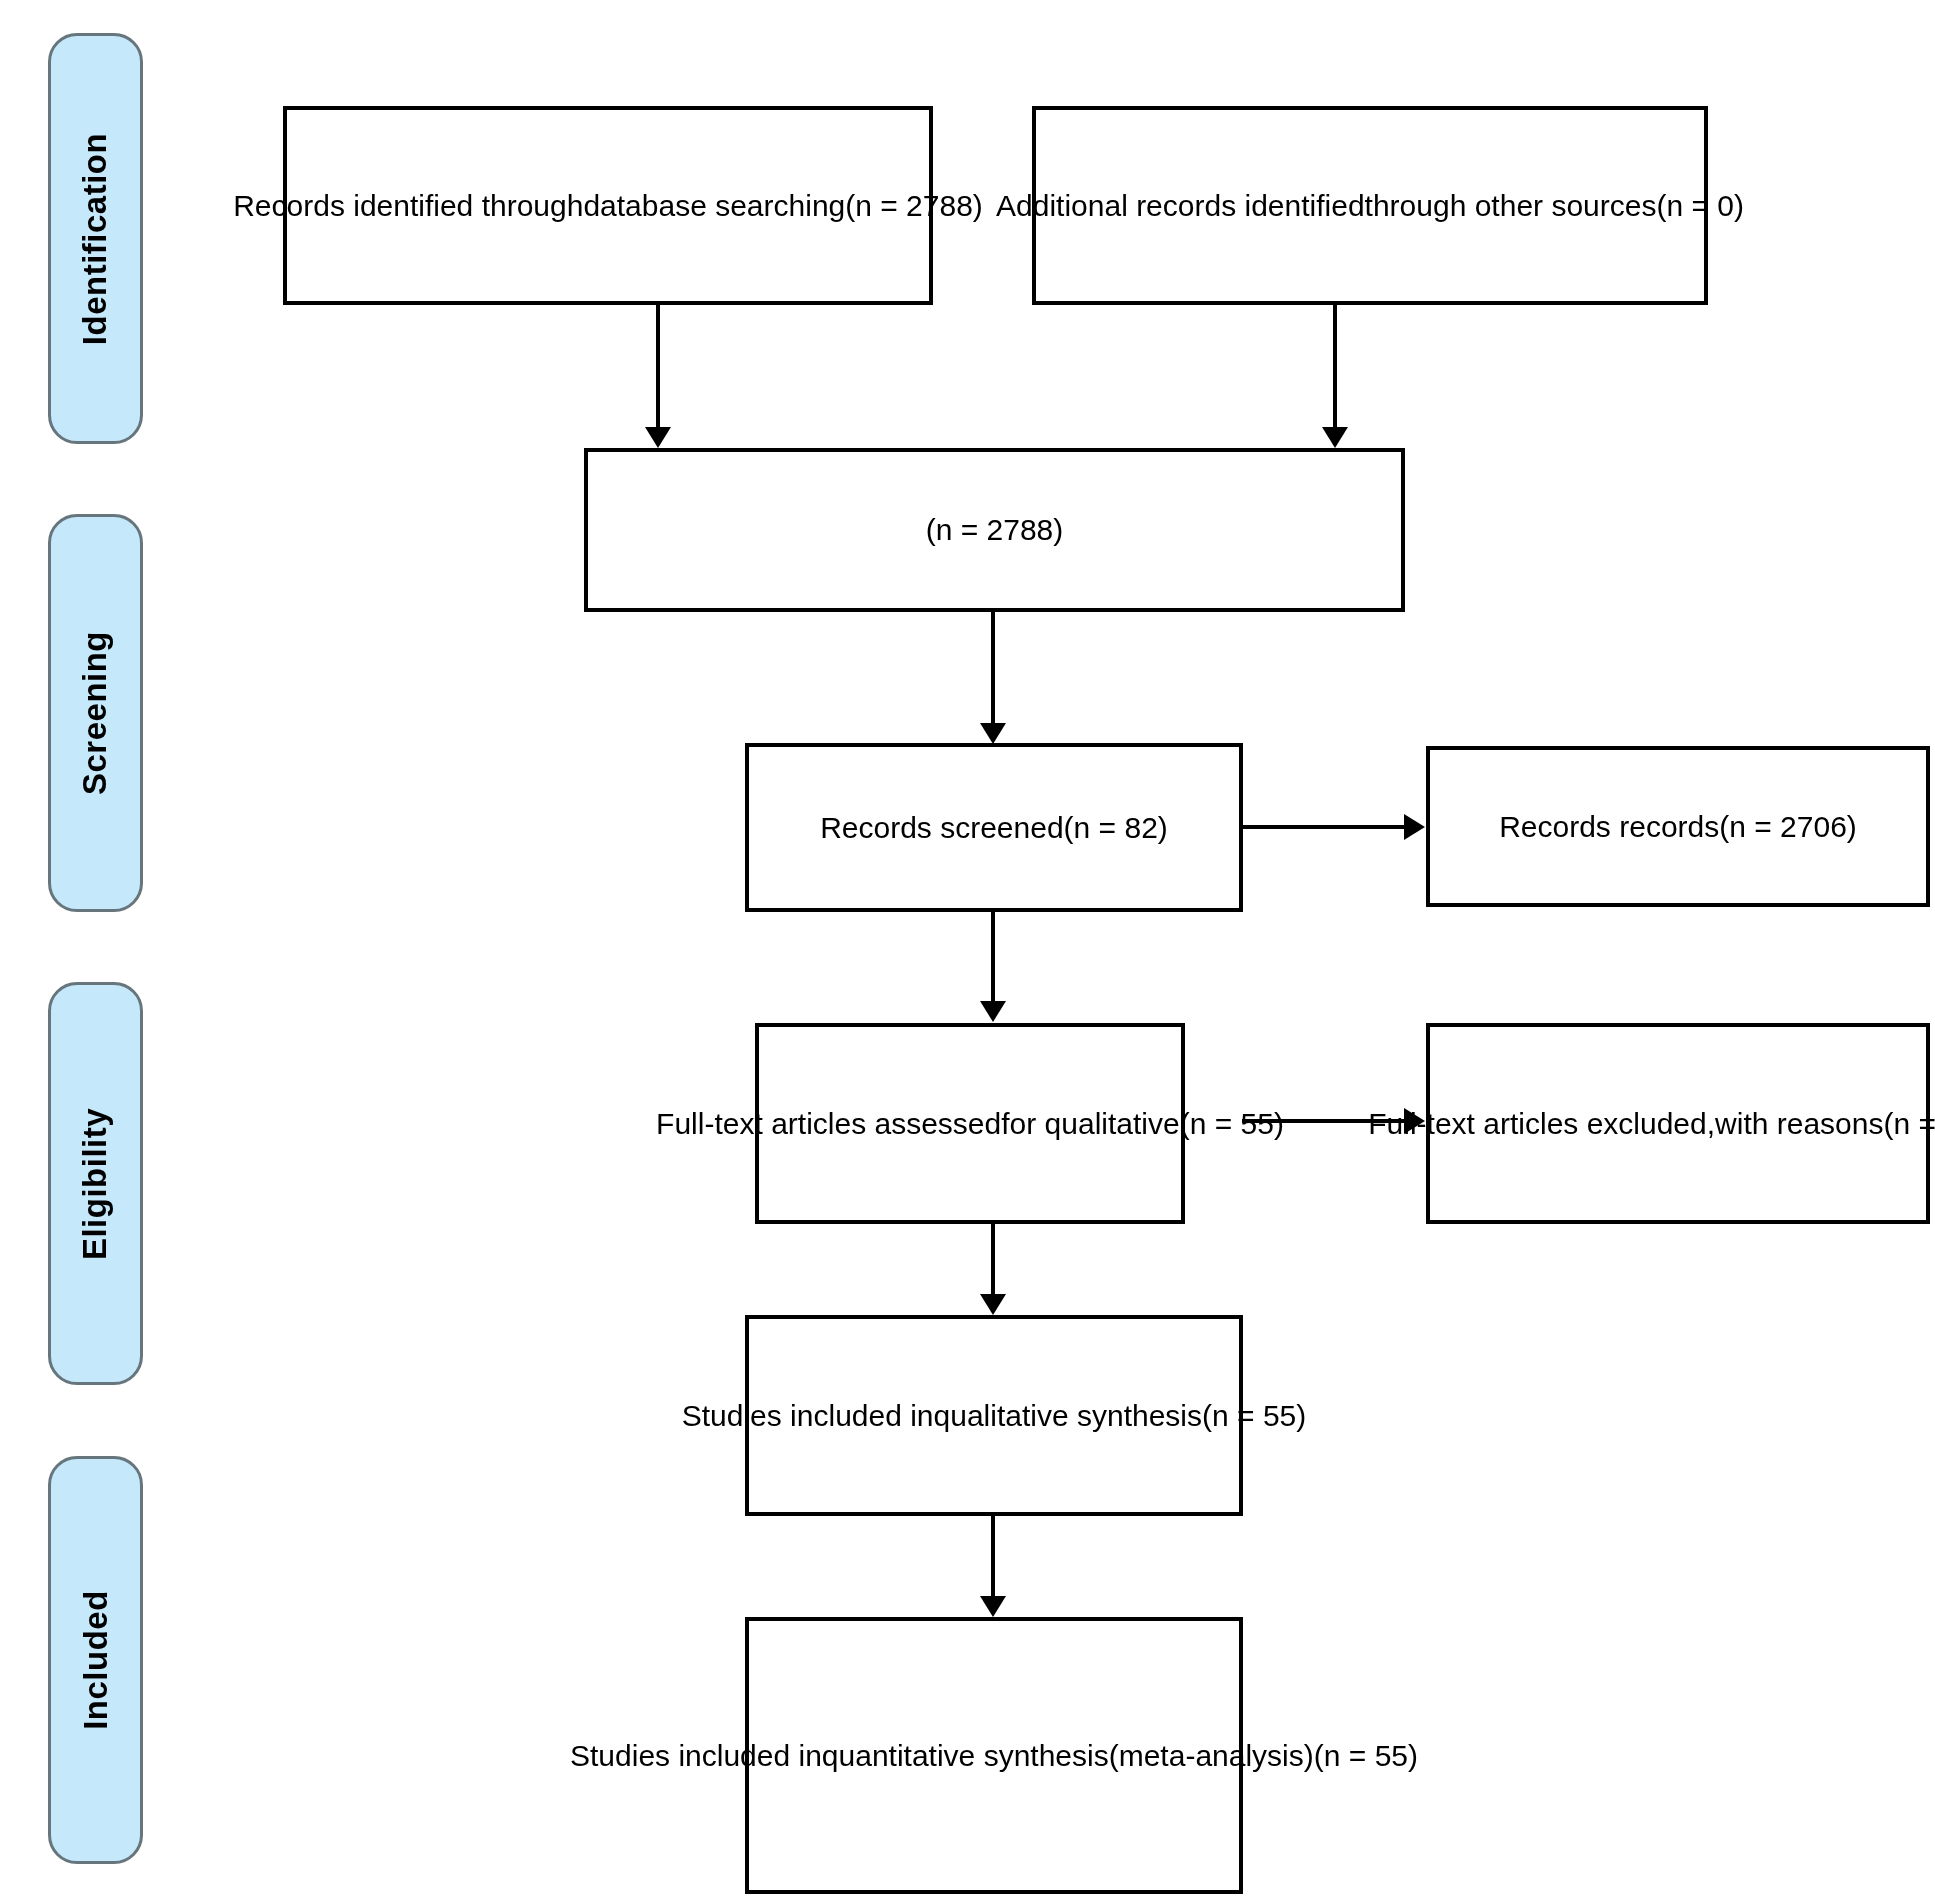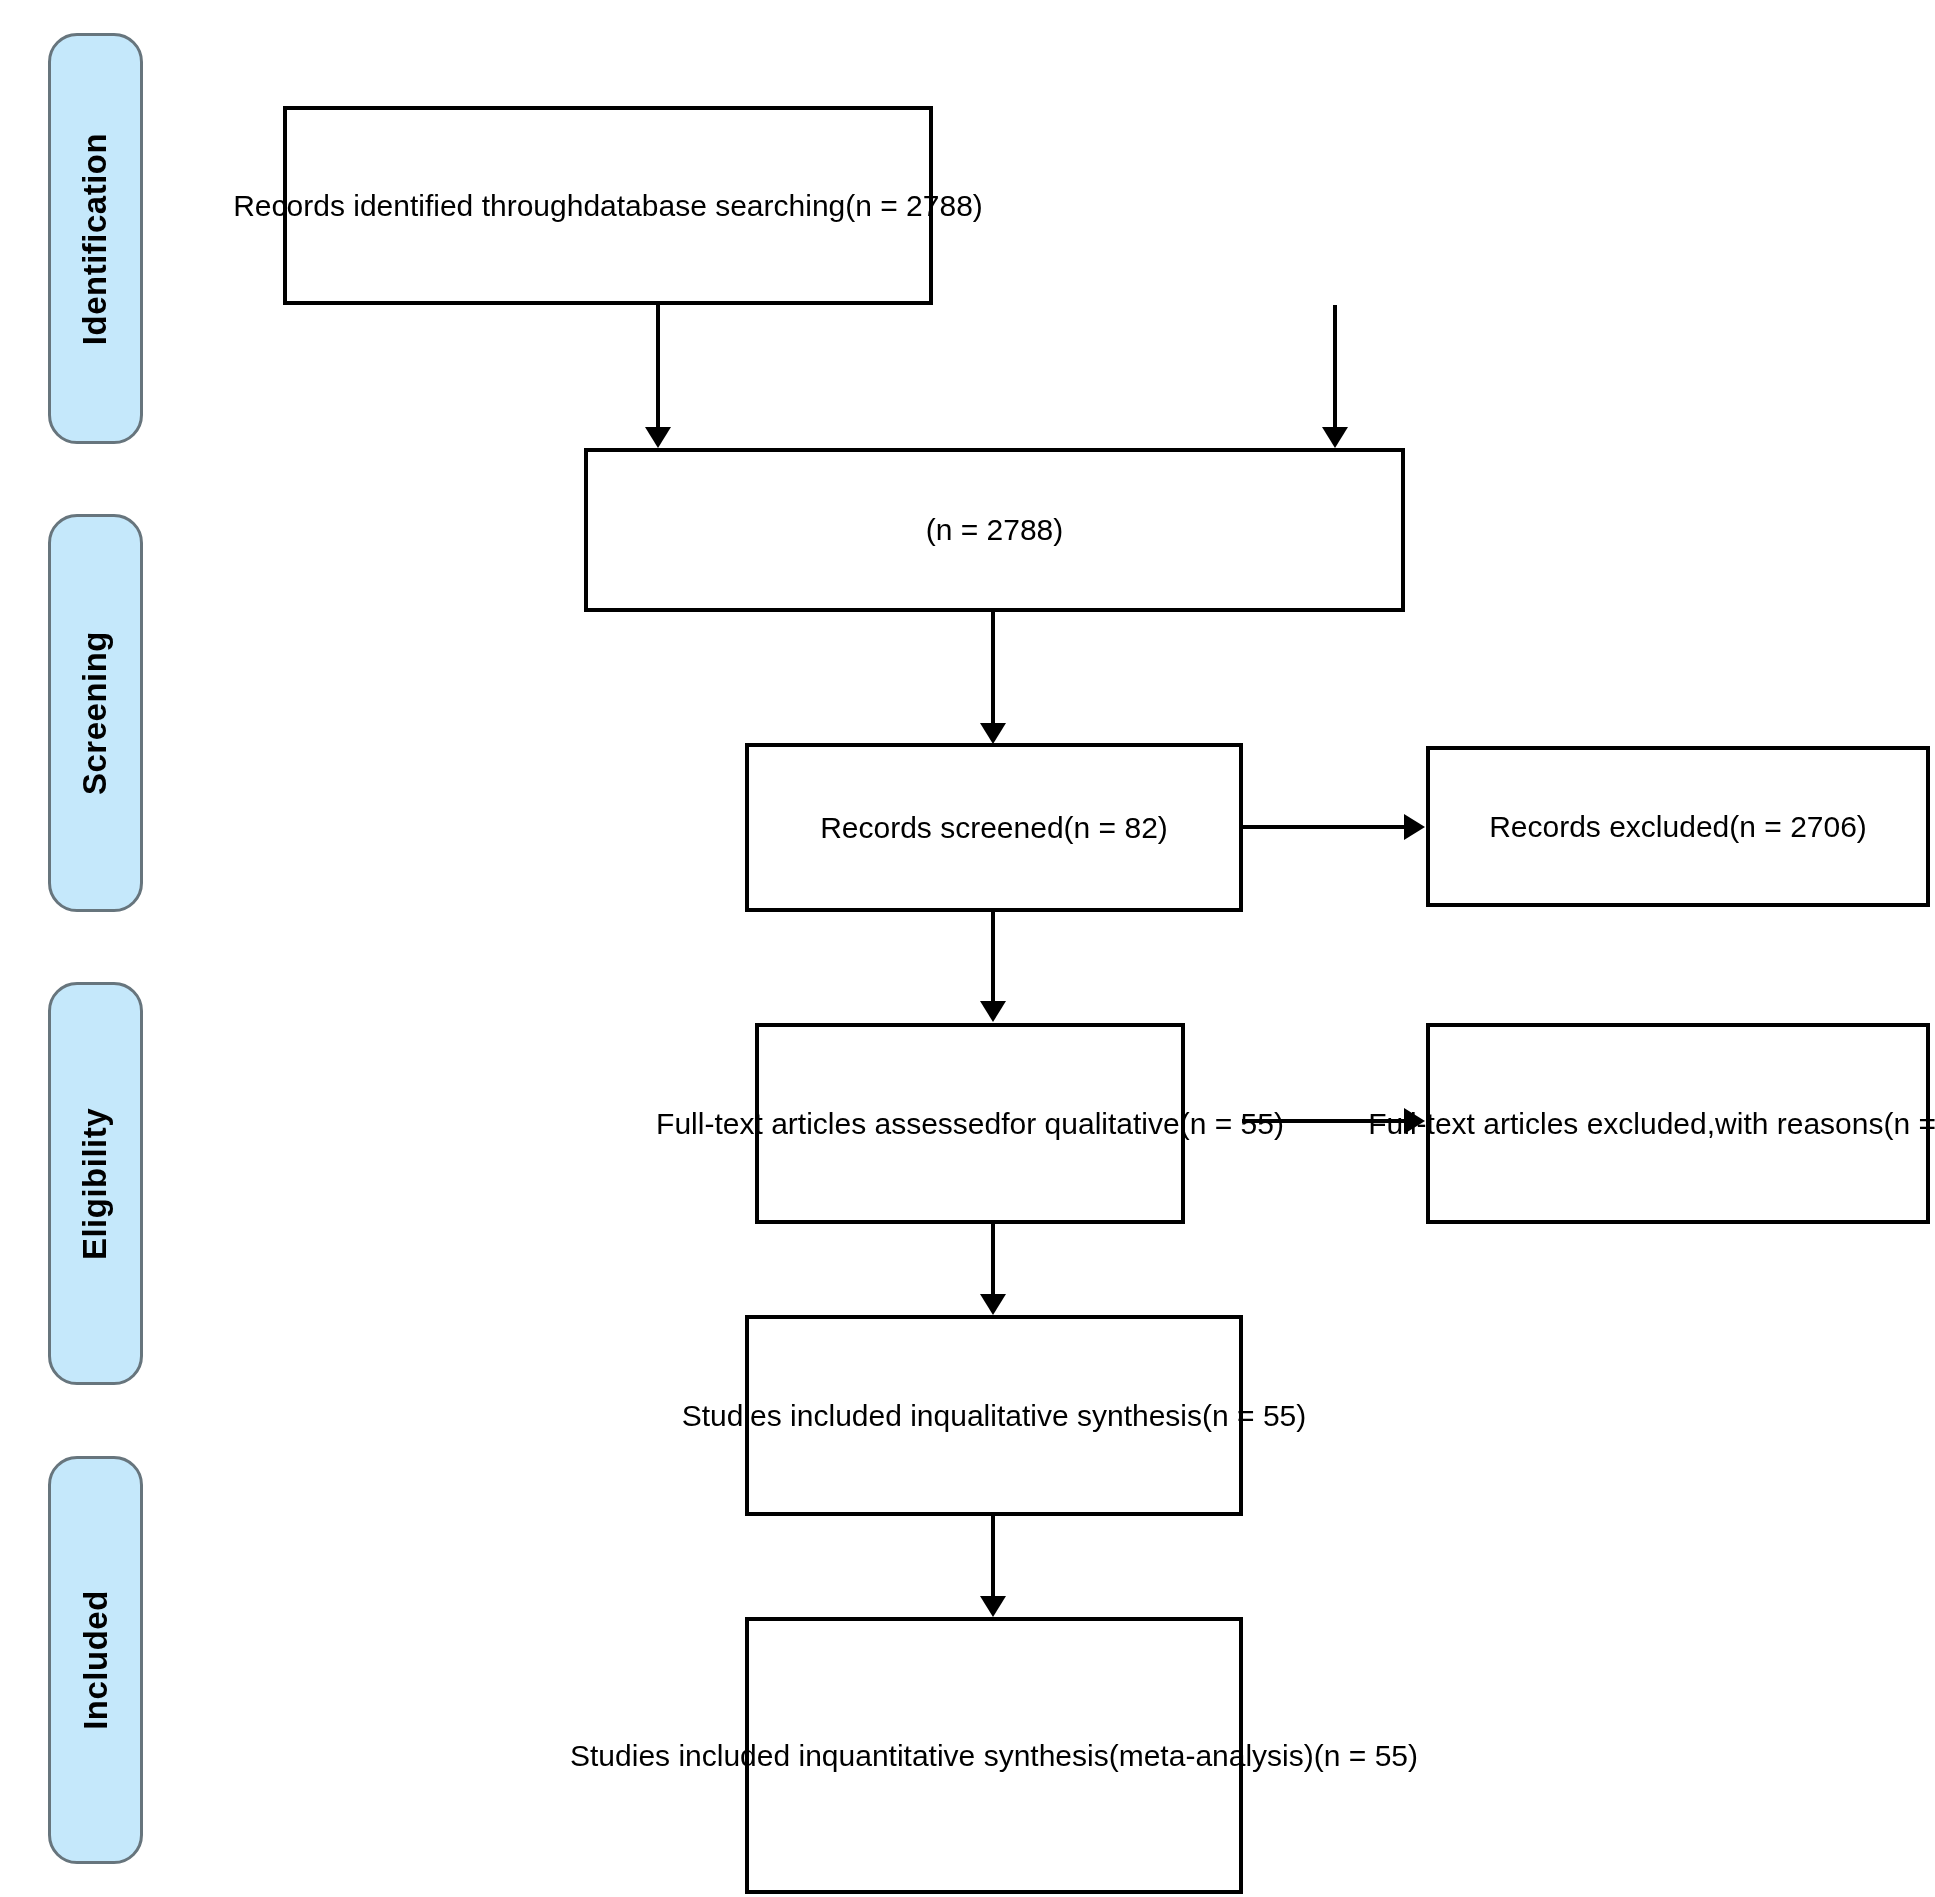--- a/index.html
+++ b/index.html
@@ -105,41 +105,46 @@
   <div class="stage" style="top:1456px; height:408px;">
     <span class="stage-label">Included</span>
   </div>
 
   <div class="node" style="left:283px; top:106px; width:650px; height:199px;">
     <span class="line">Records identified through</span>
     <span class="line">database searching</span>
     <span class="line">(n = 2788)</span>
   </div>
 
+  <div class="node" style="left:1032px; top:106px; width:676px; height:199px;">
+    <span class="line">Additional records identified</span>
+    <span class="line">through other sources</span>
+    <span class="line">(n = 0)</span>
+  </div>
 
   <div class="vline" style="left:656px; top:305px; height:123px;"></div>
   <div class="arrow-down" style="left:645px; top:427px;"></div>
 
   <div class="vline" style="left:1333px; top:305px; height:123px;"></div>
   <div class="arrow-down" style="left:1322px; top:427px;"></div>
 
   <div class="node" style="left:584px; top:448px; width:821px; height:164px;">
     <span class="line">(n = 2788)</span>
   </div>
 
   <div class="vline" style="left:991px; top:612px; height:112px;"></div>
   <div class="arrow-down" style="left:980px; top:723px;"></div>
 
   <div class="node" style="left:745px; top:743px; width:498px; height:169px;">
     <span class="line">Records screened</span>
     <span class="line">(n = 82)</span>
   </div>
 
   <div class="node" style="left:1426px; top:746px; width:504px; height:161px;">
-    <span class="line">Records excluded</span>
+    <span class="line">Records records</span>
     <span class="line">(n = 2706)</span>
   </div>
 
   <div class="hline" style="left:1242px; top:825px; width:163px;"></div>
   <div class="arrow-right" style="left:1404px; top:814px;"></div>
 
   <div class="vline" style="left:991px; top:912px; width:3.5px; height:91px;"></div>
   <div class="arrow-down" style="left:980px; top:1001px;"></div>
 
   <div class="node" style="left:755px; top:1023px; width:430px; height:201px;">

